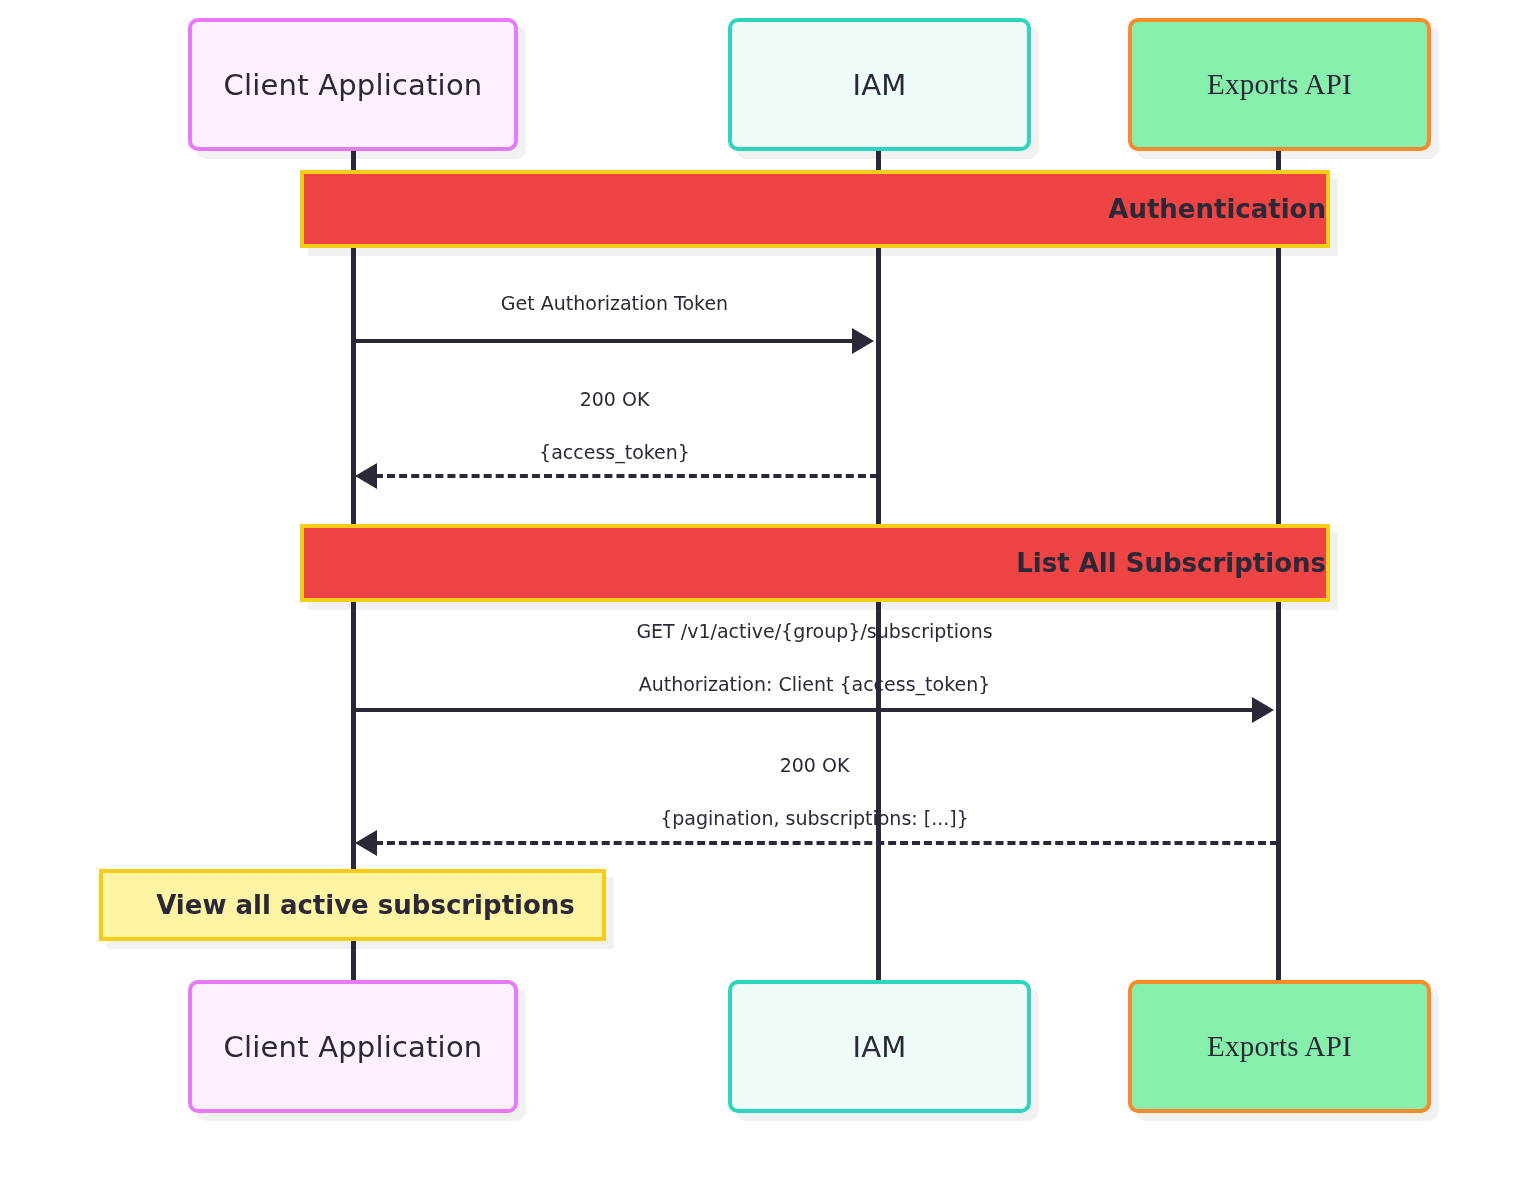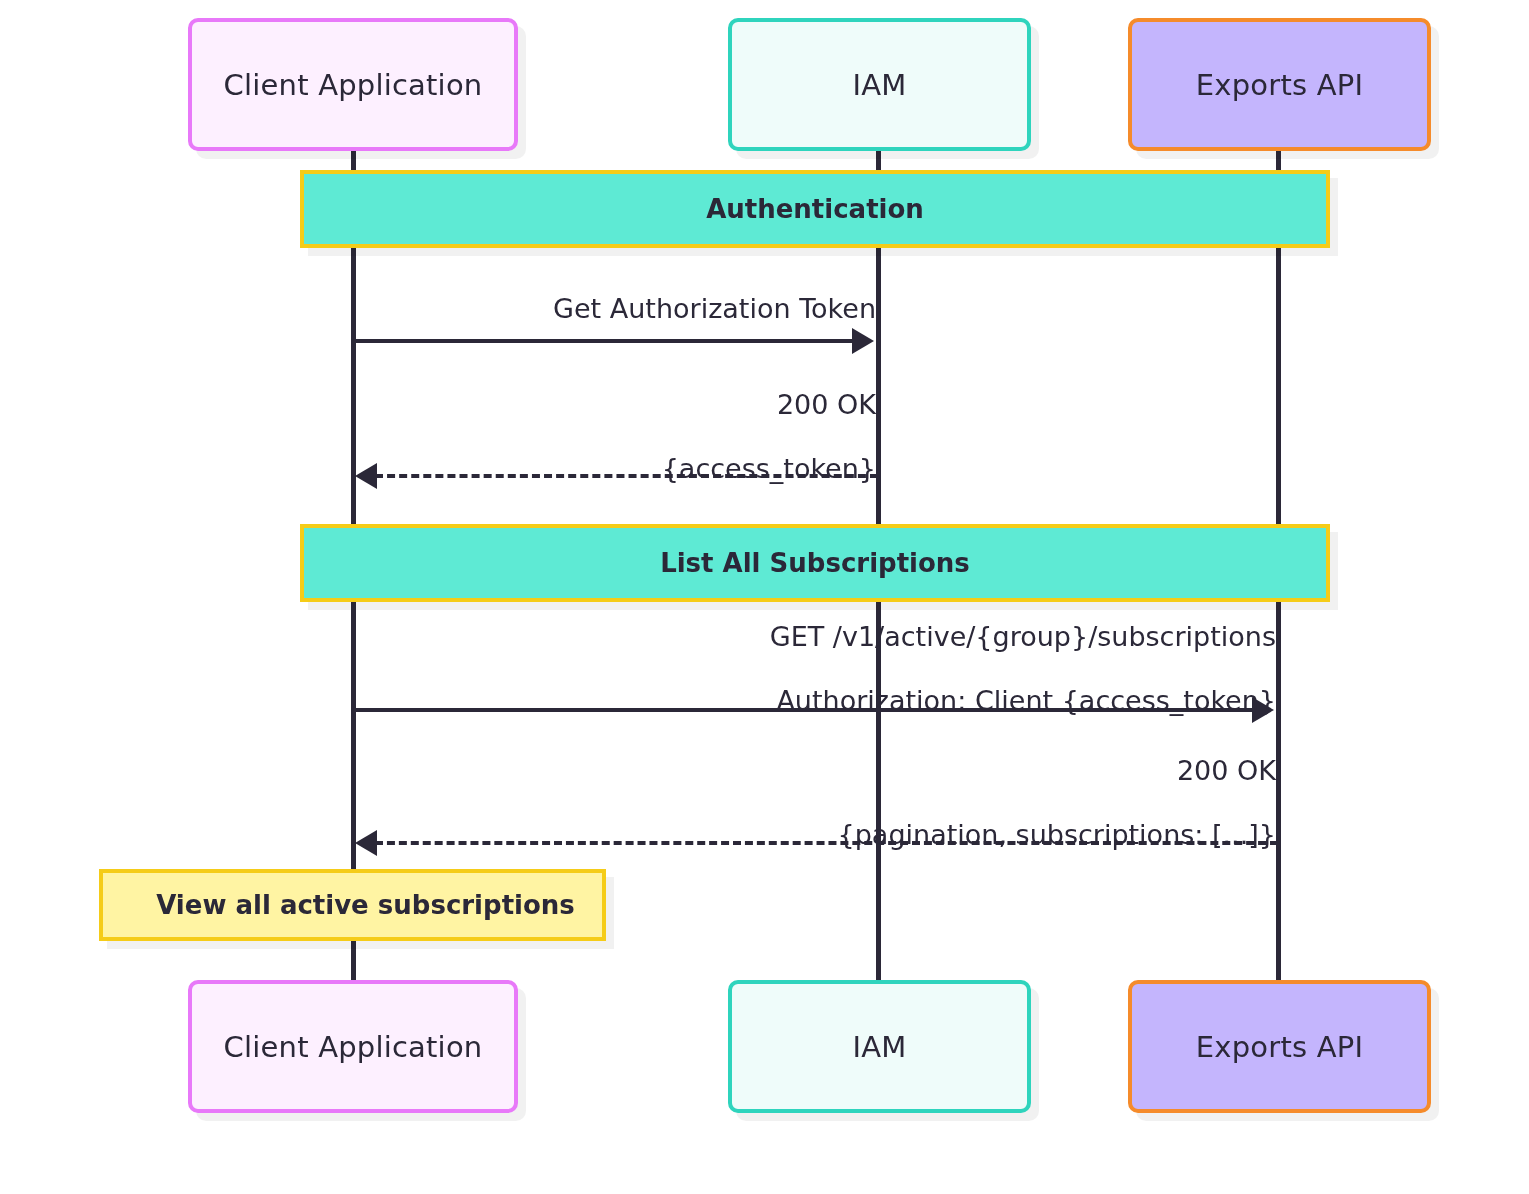--- a/index.html
+++ b/index.html
@@ -42,31 +42,31 @@
   }
   .participant span {
     font-size: 29px;
     color: #2b2838;
     letter-spacing: 0.2px;
     white-space: nowrap;
   }
 
   .p-client { border-color: #e879f9; background: #fdf0ff; }
   .p-iam    { border-color: #2fd4bd; background: #effcfa; }
-  .p-export { border-color: #f58b2b; background: #c4b5fd; }
+  .p-export { border-color: #f58b2b; background: #86efac; font-family: Liberation Serif, serif; }
 
   
   .section-bar {
     position: absolute;
     box-sizing: border-box;
-    background: #5eead4;
+    background: #ef4444;
     border: 4px solid #f5cc18;
     display: flex;
     align-items: center;
-    justify-content: center;
+    justify-content: flex-end;
     box-shadow: 8px 8px 0 0 rgba(0,0,0,0.055);
     z-index: 6;
   }
   .section-bar span {
     font-size: 26px;
     font-weight: bold;
     color: #2b2838;
     white-space: nowrap;
   }
 
@@ -115,22 +115,22 @@
   }
   .arrow-head.left {
     border-top: 13px solid transparent;
     border-bottom: 13px solid transparent;
     border-right: 22px solid #2b2838;
   }
 
   
   .msg-label {
     position: absolute;
-    text-align: right;
-    font-size: 27px;
+    text-align: center;
+    font-size: 19px;
     color: #2b2838;
     line-height: 1.38;
     white-space: nowrap;
     z-index: 7;
   }
   .msg-label .l2 { display: block; margin-top: 27px; }
 </style>
 </head>
 <body>
 

